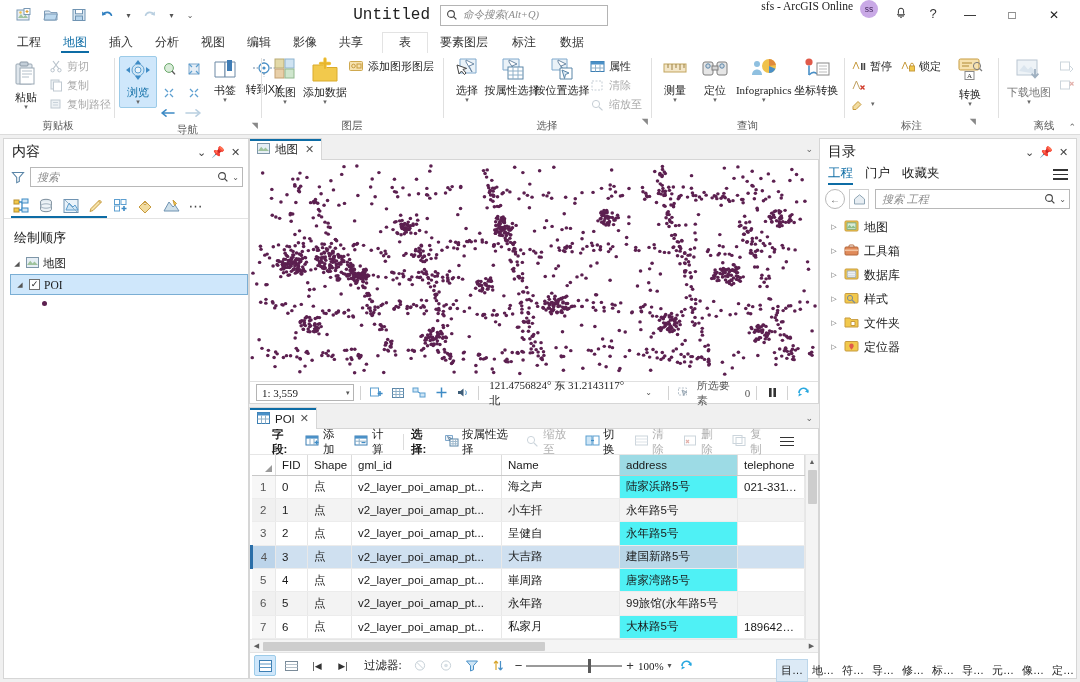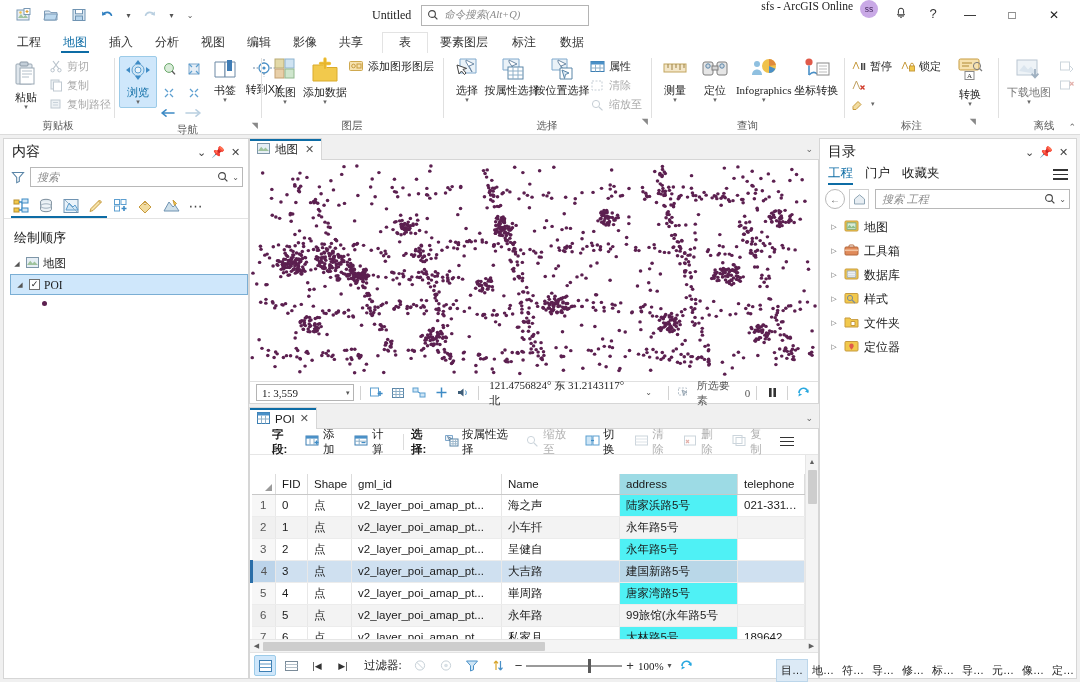--- a/index.html
+++ b/index.html
@@ -12,21 +12,21 @@
     -webkit-font-smoothing: antialiased;
   }
   .app { position:relative; width:1080px; height:682px; background:#f0f0f0; display:flex; flex-direction:column; }
 
   
   .titlebar { height:30px; background:#ffffff; display:flex; align-items:center; padding:0 4px; flex:none; }
   .qat { display:flex; align-items:center; gap:2px; padding-left:6px; }
   .qat-btn { width:26px; height:24px; display:flex; align-items:center; justify-content:center; border-radius:2px; cursor:default; }
   .qat-caret { width:13px; height:24px; display:flex; align-items:center; justify-content:center; font-size:8px; color:#555; }
   .title-center { flex:1; display:flex; align-items:center; justify-content:center; gap:10px; }
-  .doc-title { font-size:12px; color:#222; font-family:Liberation Serif, serif; }
+  .doc-title { font-size:16px; color:#222; font-family:Liberation Mono, monospace; }
   .search-box { width:168px; height:21px; border:1px solid #b4b4b4; background:#fff; display:flex; align-items:center; padding:0 5px; gap:5px; }
   .search-box .ph { font-size:10.5px; color:#8a8a8a; font-style:italic; font-family:"Liberation Serif", serif; }
   .title-right { display:flex; gap:2px; padding-right:2px; }
   .acct { font-size:11.5px; color:#222; font-family:"Liberation Serif", serif; margin-right:5px; }
   .avatar { width:18px; height:18px; border-radius:50%; background:#c9a9e6; color:#4a2d63; font-size:8.5px;
             display:flex; align-items:center; justify-content:center; margin-right:6px; }
   .tb-icon { width:30px; height:26px; display:flex; align-items:center; justify-content:center; color:#333; font-size:13px; }
   .win-btn { width:40px; height:30px; display:flex; align-items:center; justify-content:center; font-size:12px; color:#222; }
 
   
@@ -113,21 +113,21 @@
   .tv-toolbar { height:26px; display:flex; align-items:center; gap:3px; padding:0 22px; border-bottom:1px solid #e6e6e6; flex:none;}
   .tv-lbl { font-size:11.5px; color:#1a1a1a; font-weight:bold; margin-right:1px; }
   .tv-btn { display:flex; align-items:center; gap:3px; padding:1px 4px; border-radius:2px; height:20px; }
   .tv-btn .t { font-size:11.5px; color:#1a1a1a; }
   .tv-btn.disabled .t { color:#b0b0b0; }
   .tv-sep { width:1px; height:16px; background:#dcdcdc; margin:0 4px; }
   .tv-hamburger { margin-left:auto; width:20px; height:20px; display:flex; flex-direction:column; justify-content:center; gap:2.5px; align-items:center;}
   .tv-hamburger i { display:block; width:14px; height:1.5px; background:#333; }
 
   .grid-scroll { flex:1; min-height:0; overflow:hidden; position:relative; display:flex; }
-  table.grid { border-collapse:collapse; width:100%; table-layout:fixed;margin-top:19px; }
+  table.grid { border-collapse:collapse; width:100%; table-layout:fixed; }
   table.grid th { background:#fff; border-right:1px solid #dcdcdc; border-bottom:1px solid #c8c8c8; height:20px;
                   font-size:11.5px; font-weight:normal; text-align:left; padding:0 6px; color:#1a1a1a; white-space:nowrap; }
   table.grid th.hl { background:#9ddbe5; }
   table.grid td { border-right:1px solid #e8e8e8; border-bottom:1px solid #ececec; height:22px; font-size:11.5px;
                   padding:0 6px; color:#1a1a1a; white-space:nowrap; overflow:hidden; text-overflow:ellipsis; }
   table.grid tr.alt td { background:#f3f3f3; }
   table.grid td.rownum { background:#f7f7f7; color:#555; text-align:center; padding:0; }
   table.grid tr.alt td.rownum { background:#f0f0f0; }
   table.grid tr.sel td { background:#cfe0f0; }
   table.grid tr.sel td.rownum { background:#bcd4ea; border-left:3px solid #2a6ea8; }

